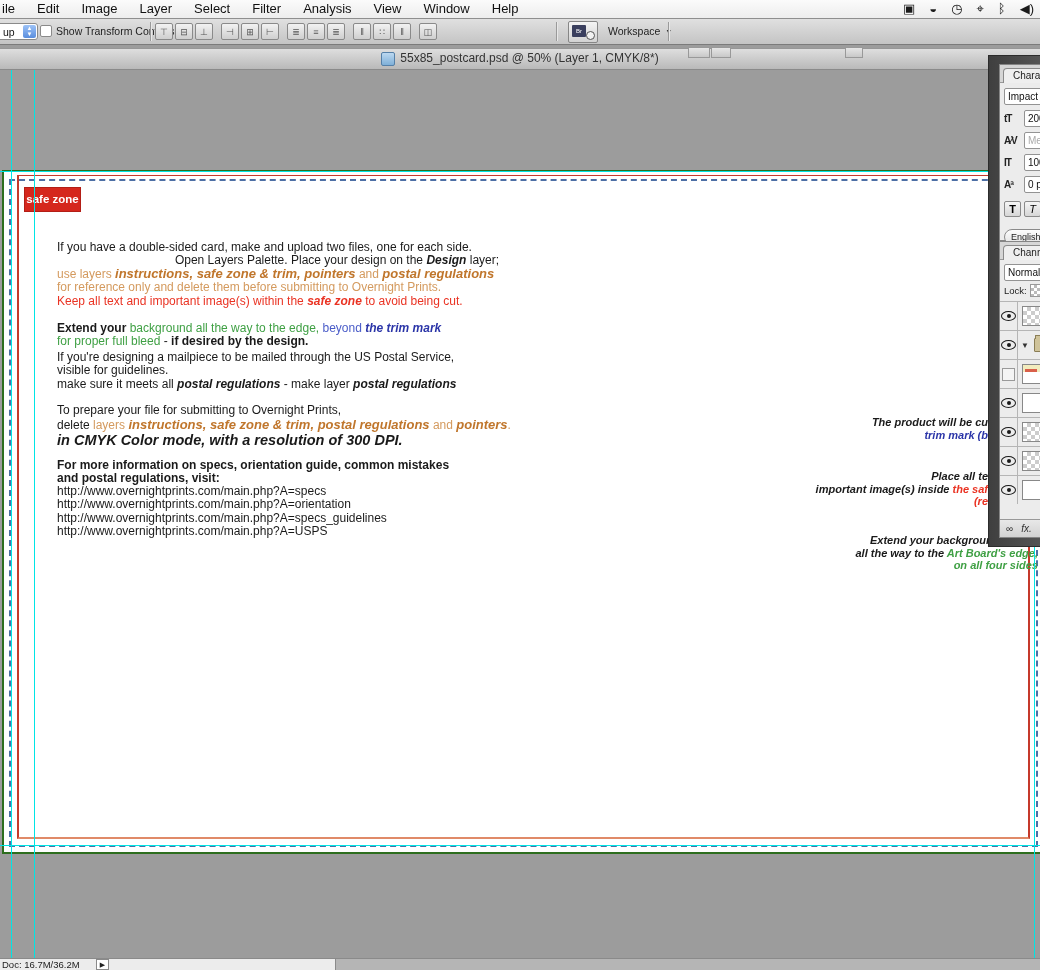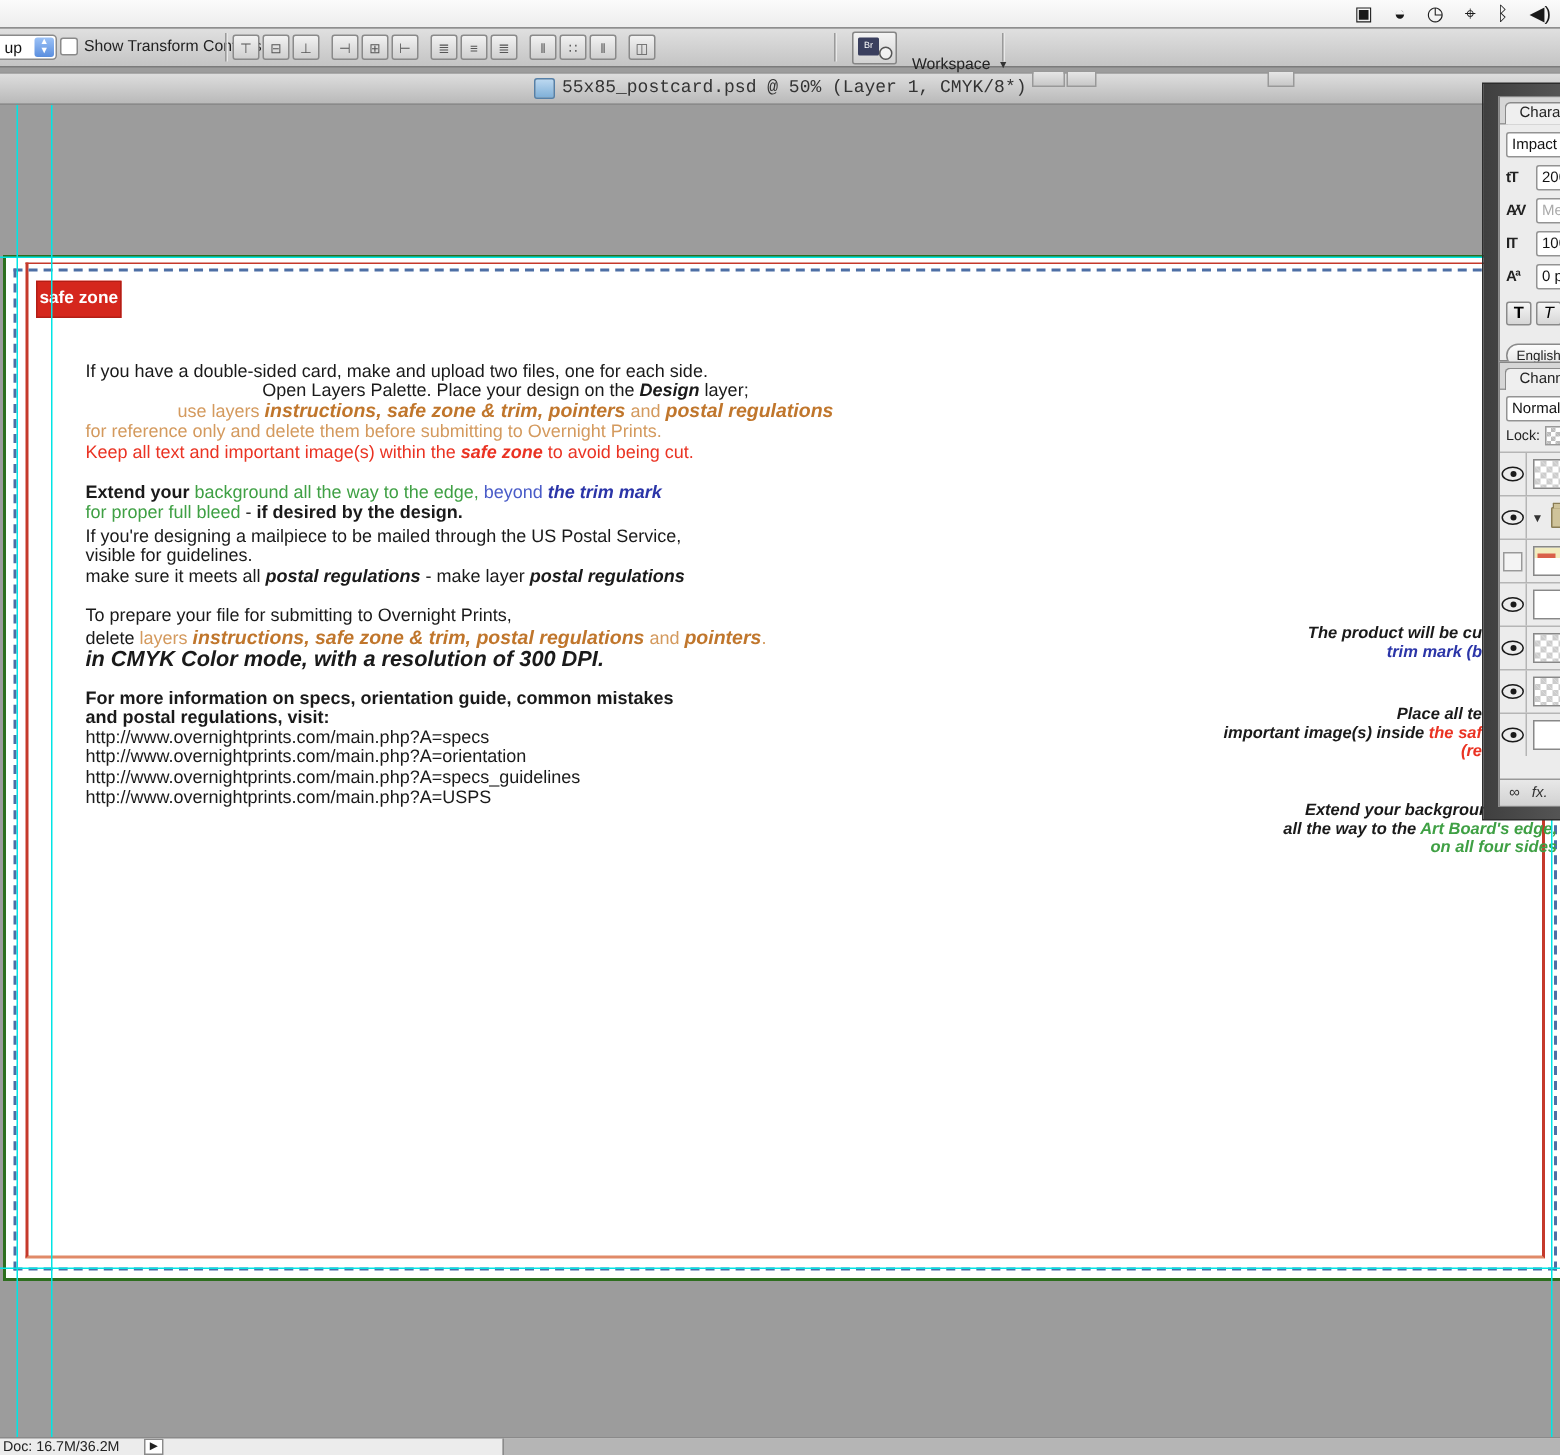--- a/index.html
+++ b/index.html
@@ -19,25 +19,25 @@
   .cbrow{position:absolute;left:40px;top:6px;display:flex;align-items:center;gap:4px;}
   .cbox{width:10px;height:10px;background:#fff;border:1px solid #8a8a8a;border-radius:2px;}
   .cblabel{font-size:10.5px;color:#222;}
   .vdiv{position:absolute;top:3px;height:19px;width:1px;background:#9a9a9a;box-shadow:1px 0 0 #e8e8e8;}
   .align-row{position:absolute;left:155px;top:4px;display:flex;gap:8px;}
   .agroup{display:flex;gap:2px;}
   .align-btn{width:18px;height:17px;background:linear-gradient(#f2f2f2,#cfcfcf);border:1px solid #8a8a8a;border-radius:2px;font-size:9px;color:#555;text-align:center;line-height:16px;padding:0;}
   .bridge-btn{position:absolute;left:568px;top:2px;width:28px;height:20px;background:linear-gradient(#f4f4f4,#d2d2d2);border:1px solid #868686;border-radius:2px;}
   .bridge-inner{position:absolute;left:3px;top:3px;width:14px;height:12px;background:#3a3f5e;border-radius:1px;color:#fff;font-size:6px;line-height:12px;text-align:center;}
   .bridge-glass{position:absolute;right:2px;bottom:2px;width:7px;height:7px;border:1.5px solid #555;border-radius:50%;background:rgba(255,255,255,.6);}
-  .workspace{position:absolute;left:608px;top:18px;font-size:10.5px;color:#222;display:flex;align-items:center;gap:5px;}
+  .workspace{position:absolute;left:608px;top:6px;font-size:10.5px;color:#222;display:flex;align-items:center;gap:5px;}
   .ws-arrow{font-size:7px;color:#333;}
 
   
-  .titlebar{position:absolute;left:0;top:48px;width:100%;height:20px;background:linear-gradient(#dedede,#b9b9b9);border-top:1px solid #979797;border-bottom:1px solid #8a8a8a;z-index:6;text-align:center;font-family:Liberation Mono, monospace;}
+  .titlebar{position:absolute;left:0;top:48px;width:100%;height:20px;background:linear-gradient(#dedede,#b9b9b9);border-top:1px solid #979797;border-bottom:1px solid #8a8a8a;z-index:6;text-align:center;}
   .title-text{font-size:12px;color:#333;line-height:19px;display:inline-flex;align-items:center;gap:5px;}
   .doc-icon{display:inline-block;width:12px;height:12px;background:linear-gradient(#bcd8f0,#7fb0d8);border:1px solid #5580a8;border-radius:2px;}
   .frag{position:absolute;top:47px;height:9px;background:linear-gradient(#e6e6e6,#c8c8c8);border:1px solid #999;z-index:7;}
 
   
   .canvas{position:absolute;left:0;top:68px;width:100%;height:890px;background:#9c9c9c;overflow:hidden;z-index:1;}
   .card{position:absolute;left:4px;top:104px;width:1041px;height:681px;background:#fff;z-index:1;}
   .greenline{position:absolute;left:2px;top:102px;width:1041px;height:684px;border:2px solid var(--gline);box-sizing:border-box;z-index:2;}
   .redline{position:absolute;left:17px;top:107px;width:1013px;height:664px;border-left:2px solid var(--bleedr);border-right:2px solid var(--bleedr);border-top:1px solid var(--bleedr);border-bottom:2px solid var(--bleedo);box-sizing:border-box;z-index:2;}
   .dashline{position:absolute;left:9px;top:111px;width:1029px;height:668px;border:2px dashed var(--dash);box-sizing:border-box;z-index:3;}
@@ -98,20 +98,32 @@
   .doc-info{position:absolute;left:2px;top:0;font-size:9.5px;color:#222;line-height:12px;}
   .flyout{position:absolute;left:96px;top:0;width:13px;height:11px;background:#fff;border:1px solid #8a8a8a;font-size:7px;line-height:10px;text-align:center;color:#222;padding:0;}
   .status-end{position:absolute;left:335px;right:0;top:0;bottom:0;background:#b5b5b5;border-left:1px solid #8a8a8a;}
 </style>
 </head>
 <body>
 
 <div class="app">
 
   <div class="menubar">
+    <div style="display:flex;">
+        <span class="menu-item">ile</span>
+        <span class="menu-item">Edit</span>
+        <span class="menu-item">Image</span>
+        <span class="menu-item">Layer</span>
+        <span class="menu-item">Select</span>
+        <span class="menu-item">Filter</span>
+        <span class="menu-item">Analysis</span>
+        <span class="menu-item">View</span>
+        <span class="menu-item">Window</span>
+        <span class="menu-item">Help</span>
+      </div>
     <div class="menu-status">
         <span class="status-icon">▣</span>
         <span class="status-icon">◒</span>
         <span class="status-icon">◷</span>
         <span class="status-icon">⌖</span>
         <span class="status-icon">ᛒ</span>
         <span class="status-icon">◀)</span>
       </div>
   </div>
 
@@ -183,21 +195,21 @@
     <div class="guide-v" style="left:34px"></div>
     <div class="guide-v" style="left:1034px"></div>
     <div class="guide-h" style="top:103px"></div>
     <div class="guide-h" style="top:777px"></div>
 
     <div class="badge">safe zone</div>
 
     <div class="instructions">
         <div class="line" style="height: 13.2px; line-height: 13.2px;"><span class="seg ">If you have a double-sided card, make and upload two files, one for each side.</span></div>
         <div class="line" style="height: 13.2px; line-height: 13.2px; text-align: center;"><span class="seg ">Open Layers Palette. Place your design on the </span><span class="seg bi">Design</span><span class="seg "> layer;</span></div>
-        <div class="line" style="height: 14px; line-height: 14px; text-align: center;"><span class="seg lorange">use layers </span><span class="seg bi orange lg">instructions, safe zone &amp; trim, pointers</span><span class="seg lorange"> and </span><span class="seg bi orange lg">postal regulations</span></div>
+        <div class="line" style="height: 14px; line-height: 14px;"><span class="seg lorange">use layers </span><span class="seg bi orange lg">instructions, safe zone &amp; trim, pointers</span><span class="seg lorange"> and </span><span class="seg bi orange lg">postal regulations</span></div>
         <div class="line" style="height: 13.2px; line-height: 13.2px;"><span class="seg lorange">for reference only and delete them before submitting to Overnight Prints.</span></div>
         <div class="line" style="height: 13.2px; line-height: 13.2px;"><span class="seg red">Keep all text and important image(s) within the </span><span class="seg bi red">safe zone</span><span class="seg red"> to avoid being cut.</span></div>
         <div class="line" style="height: 13.2px; line-height: 13.2px; margin-top: 14px;"><span class="seg b">Extend your </span><span class="seg green">background all the way to the edge,</span><span class="seg blue"> beyond </span><span class="seg bi dblue">the trim mark</span></div>
         <div class="line" style="height: 13.2px; line-height: 13.2px;"><span class="seg green">for proper full bleed</span><span class="seg "> - </span><span class="seg b">if desired by the design.</span></div>
         <div style="height: 3px;"></div>
         <div class="line" style="height: 13.2px; line-height: 13.2px;"><span class="seg ">If you're designing a mailpiece to be mailed through the US Postal Service,</span></div>
         <div class="line" style="height: 13.2px; line-height: 13.2px;"><span class="seg ">visible for guidelines.</span></div>
         <div class="line" style="height: 13.2px; line-height: 13.2px;"><span class="seg ">make sure it meets all </span><span class="seg bi">postal regulations</span><span class="seg "> - make layer </span><span class="seg bi">postal regulations</span></div>
         <div style="height: 13px;"></div>
         <div class="line" style="height: 13.2px; line-height: 13.2px;"><span class="seg ">To prepare your file for submitting to Overnight Prints,</span></div>

